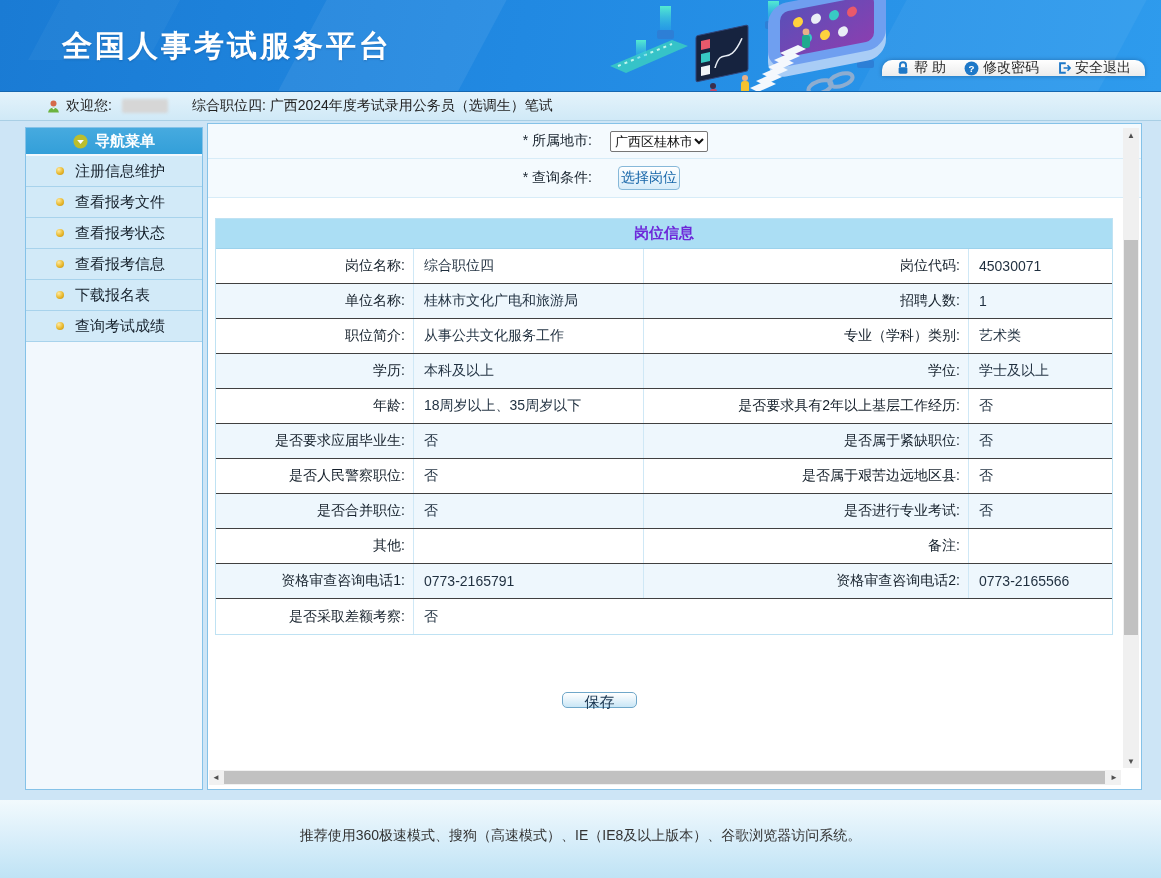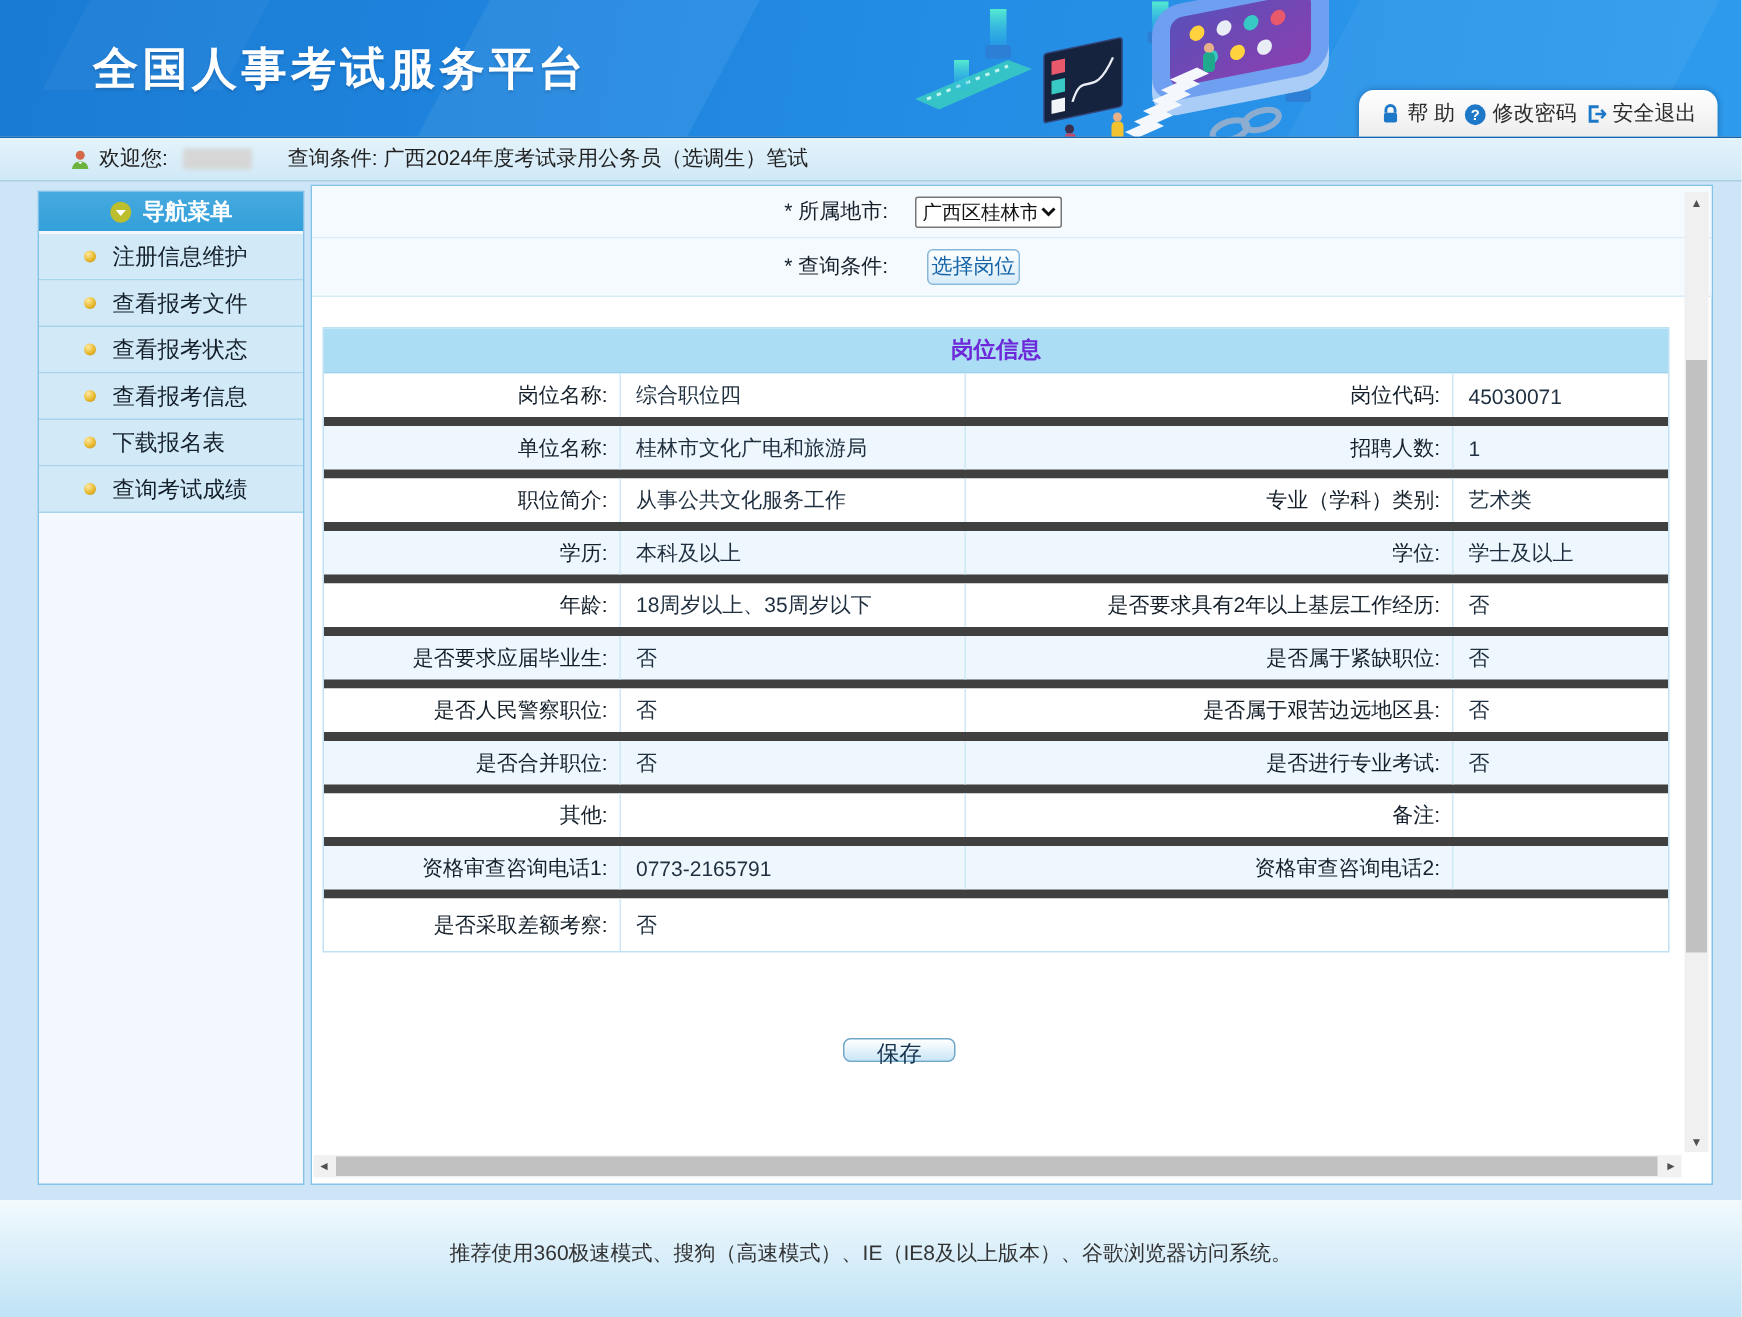--- a/index.html
+++ b/index.html
@@ -22,25 +22,25 @@
   .d1 { left:300px; top:-30px; width:180px; height:160px; }
   .d2 { left:880px; top:-40px; width:240px; height:180px; background:rgba(255,255,255,0.05); }
   .d3 { left:60px; top:-60px; width:120px; height:120px; background:rgba(255,255,255,0.04); }
   .hdr-title {
     position:absolute; left:62px; top:26px;
     color:#fff; font-size:30px; font-weight:bold; letter-spacing:3px;
     text-shadow:0 1px 2px rgba(0,40,90,.25);
   }
   .hdr-illus { position:absolute; left:610px; top:0; width:300px; height:95px; }
   .hdr-tab {
-    position:absolute; right:16px; top:60px; height:32px;
+    position:absolute; right:16px; top:60px; height:16px;
     background:linear-gradient(#ffffff,#ececec);
     border-radius:10px 10px 0 0;
     box-shadow:0 0 4px rgba(0,30,70,.35);
-    display:flex; align-items:center; gap:6px; padding:0 14px;
+    display:flex; align-items:center; gap:18px; padding:0 14px;
   }
   .hdr-link { display:flex; align-items:center; gap:4px; cursor:pointer; font-size:14px; color:#2b2b2b; text-decoration:none; }
   .hdr-link svg { display:block; }
   
   .welcome {
     position:absolute; left:0; top:92px; width:1161px; height:29px;
     background:linear-gradient(#e4f3fb,#d0e9f7);
     border-bottom:1px solid #a9cfe5;
     display:flex; align-items:center; font-size:14px; color:#222;
   }
@@ -94,21 +94,21 @@
     background:linear-gradient(#ffffff,#d7ecf9);
     color:#1464a8; font-size:14px; font-family:inherit; cursor:pointer;
   }
   
   .jtable { position:absolute; left:7px; top:94px; width:898px; border:1px solid #bfe2f3; }
   .jtable-hdr {
     height:30px; background:#abdef4; border-bottom:1px solid #9cd2ec;
     display:flex; align-items:center; justify-content:center;
     font-weight:bold; font-size:15px; color:#6d28d9;
   }
-  .trow { display:flex; height:35px; border-bottom:6px solid #404040; background:#fff; }
+  .trow { display:flex; height:35px; border-bottom:1px solid #404040; background:#fff; }
   .trow:last-child { border-bottom:none; }
   .trow:nth-child(even) { background:#eef7fd; }
   .cell { display:flex; align-items:center; font-size:14px; height:100%; }
   .cell.lab { justify-content:flex-end; padding-right:8px; border-right:1px solid #cfe8f6; color:#15202b; }
   .cell.val { justify-content:flex-start; padding-left:10px; }
   .c-l1 { width:198px; }
   .c-v1 { width:230px; border-right:1px solid #cfe8f6; }
   .c-l2 { width:325px; }
   .c-v2 { flex:1; }
   .c-v1.span3 { flex:1; border-right:none; }
@@ -247,21 +247,21 @@
 </div>
 
 <div class="welcome">
   <svg class="uicon" width="15" height="15" viewBox="0 0 16 16">
     <circle cx="8" cy="4.8" r="3.2" fill="#d56a4a"></circle>
     <path d="M2.2 14.5c.5-3.6 2.6-5.2 5.8-5.2s5.3 1.6 5.8 5.2z" fill="#6cb33f"></path>
     <path d="M6.5 9.6 8 11.2l1.5-1.6z" fill="#fff"></path>
   </svg>
   <span>欢迎您:</span>
   <span class="blur-name"></span>
-  <span class="exam-info">查询条件: 广西2024年度考试录用公务员（选调生）笔试</span>
+  <span class="exam-info">综合职位四: 广西2024年度考试录用公务员（选调生）笔试</span>
 </div>
 
 <div class="sidebar">
   <div class="side-hdr">
     <svg width="15" height="15" viewBox="0 0 16 16">
       <circle cx="8" cy="8" r="7.5" fill="#bcbe2d"></circle>
       <path d="M4.4 6.4h7.2L8 10.6z" fill="#fff"></path>
     </svg>
     <span>导航菜单</span>
   </div>
@@ -376,20 +376,21 @@
     <div class="cell lab c-l1">其他:</div>
     <div class="cell val c-v1"></div>
     <div class="cell lab c-l2">备注:</div>
     <div class="cell val c-v2"></div>
   </div>
 
   <div class="trow">
     <div class="cell lab c-l1">资格审查咨询电话1:</div>
     <div class="cell val c-v1">0773-2165791</div>
     <div class="cell lab c-l2">资格审查咨询电话2:</div>
+    <div class="cell val c-v2">0773-2165566</div>
   </div>
 
   <div class="trow">
     <div class="cell lab c-l1">是否采取差额考察:</div>
     <div class="cell val c-v1 span3">否</div>
 
   </div>
 </div>
   </div>
 

